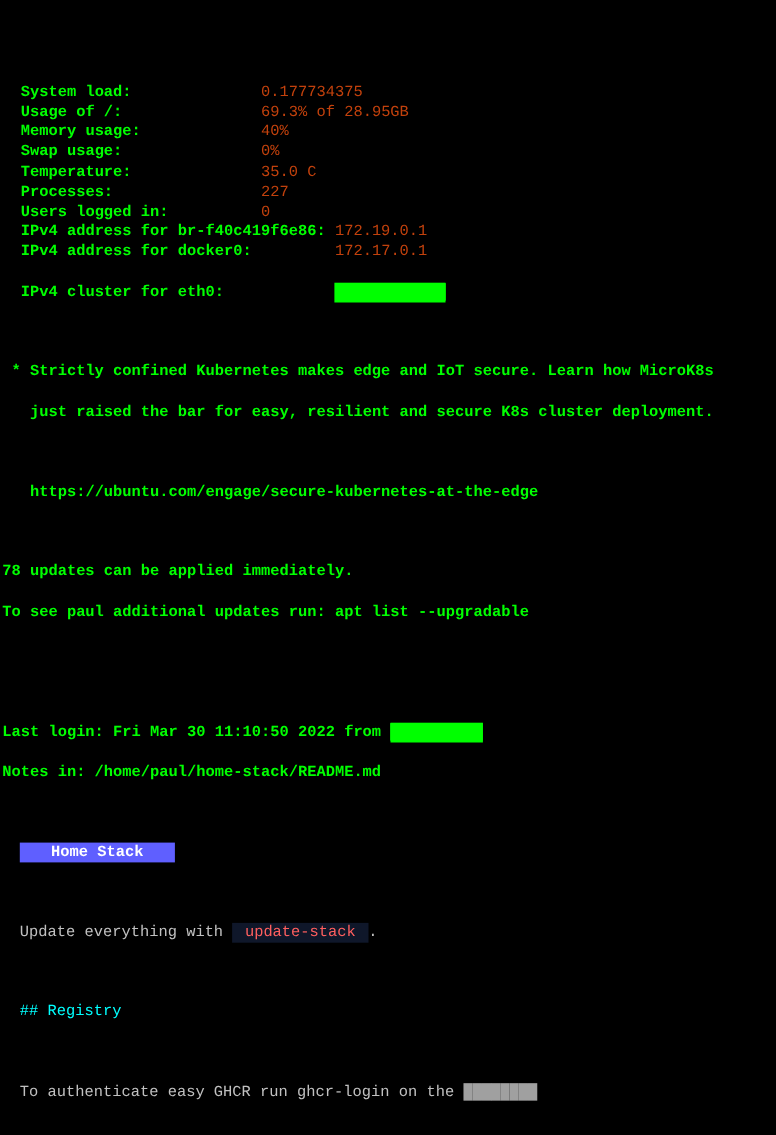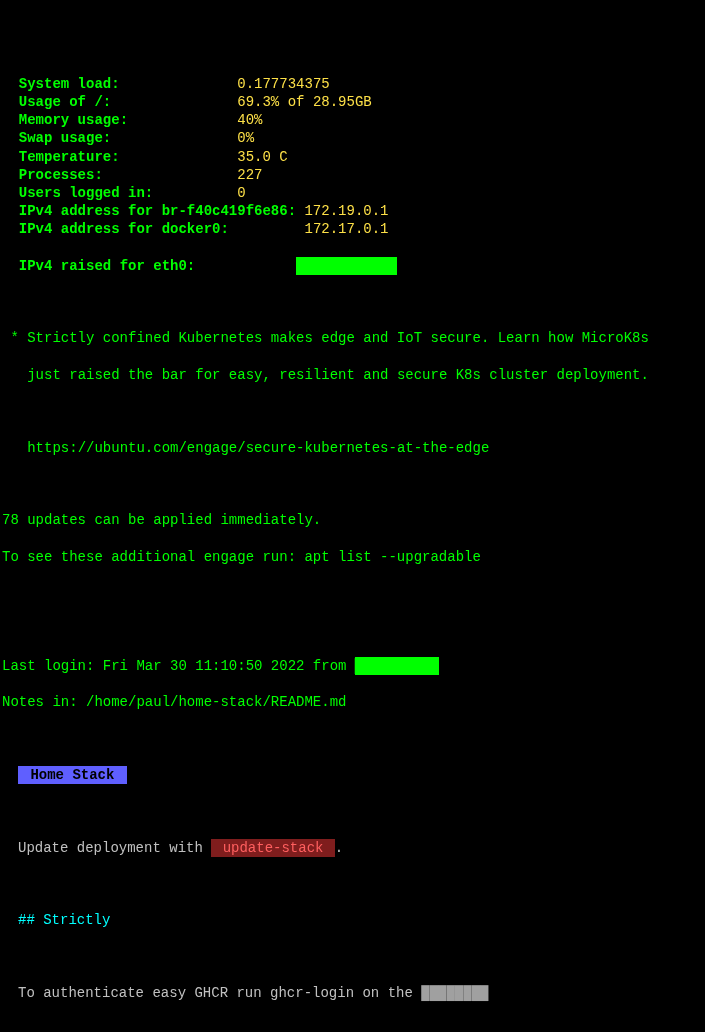--- a/index.html
+++ b/index.html
@@ -9,55 +9,55 @@
     font-family: 'Courier New', monospace;
     font-size: 14px;
     line-height: 1.3;
     width: 705px;
     height: 1032px;
     padding: 2px;
     overflow: hidden;
     white-space: pre-wrap;
   }
   .sys-label { color: #00ff00; font-weight: bold; }
-  .sys-value { color: #fde047; }
-  .bright-green { color: #00ff00; font-weight: normal; }
+  .sys-value { color: #c2410c; }
+  .bright-green { color: #00ff00; font-weight: bold; }
   .cyan { color: #00ffff; }
   .white { color: #c0c0c0; }
   .dimwhite { color: #a0a0a0; }
-  .highlight-blue { background: #5f5fff; color: #000000; font-weight: bold; padding: 1px 4px; }
-  .highlight-red { background: #7f1d1d; color: #ff5f5f; padding: 1px 3px; margin-top: 33px; }
+  .highlight-blue { background: #5f5fff; color: #ffffff; font-weight: bold; padding: 1px 20px; }
+  .highlight-red { background: #0f172a; color: #ff5f5f; padding: 1px 3px; margin-top: 33px; }
   .redacted { background: #00ff00; color: #00ff00; display: inline-block; }
   .indent1 { padding-left: 16px; }
 </style>
 </head>
 <body>
 
 
 
 <div id="sysinfo-block"><div><span class="sys-label">  System load:</span><span>              </span><span class="sys-value">0.177734375</span></div><div><span class="sys-label">  Usage of /:</span><span>               </span><span class="sys-value">69.3% of 28.95GB</span></div><div><span class="sys-label">  Memory usage:</span><span>             </span><span class="sys-value">40%</span></div><div><span class="sys-label">  Swap usage:</span><span>               </span><span class="sys-value">0%</span></div><div><span class="sys-label">  Temperature:</span><span>              </span><span class="sys-value">35.0 C</span></div><div><span class="sys-label">  Processes:</span><span>                </span><span class="sys-value">227</span></div><div><span class="sys-label">  Users logged in:</span><span>          </span><span class="sys-value">0</span></div><div><span class="sys-label">  IPv4 address for br-f40c419f6e86:</span><span> </span><span class="sys-value">172.19.0.1</span></div><div><span class="sys-label">  IPv4 address for docker0:</span><span>         </span><span class="sys-value">172.17.0.1</span></div></div>
-<div><span class="sys-label">  IPv4 raised for eth0:</span><span>            </span><span class="redacted">████████████</span></div>
+<div><span class="sys-label">  IPv4 cluster for eth0:</span><span>            </span><span class="redacted">████████████</span></div>
 <br>
 <div class="bright-green"> * Strictly confined Kubernetes makes edge and IoT secure. Learn how MicroK8s</div>
 <div class="bright-green">   just raised the bar for easy, resilient and secure K8s cluster deployment.</div>
 <br>
 <div class="bright-green">   https://ubuntu.com/engage/secure-kubernetes-at-the-edge</div>
 <br>
 <div class="bright-green">78 updates can be applied immediately.</div>
-<div class="bright-green">To see these additional engage run: apt list --upgradable</div>
+<div class="bright-green">To see paul additional updates run: apt list --upgradable</div>
 <br>
 <br>
 <div><span class="bright-green">Last login: Fri Mar 30 11:10:50 2022 from </span><span class="redacted">██████████</span></div>
 <div class="bright-green">Notes in: /home/paul/home-stack/README.md</div>
 <br>
 <div class="indent1"><span class="highlight-blue"> Home Stack </span></div>
 <br>
-<div class="indent1 white"><span>Update deployment with </span><span class="highlight-red"> update-stack </span><span>.</span></div>
+<div class="indent1 white"><span>Update everything with </span><span class="highlight-red"> update-stack </span><span>.</span></div>
 <br>
-<div class="indent1 cyan">## Strictly</div>
+<div class="indent1 cyan">## Registry</div>
 <br>
 <div class="indent1 white"><span>To authenticate easy GHCR run ghcr-login on the </span><span class="dimwhite">████████</span></div>
 <br>
 
 <br>
 
 <br>
 
 <br>
 

